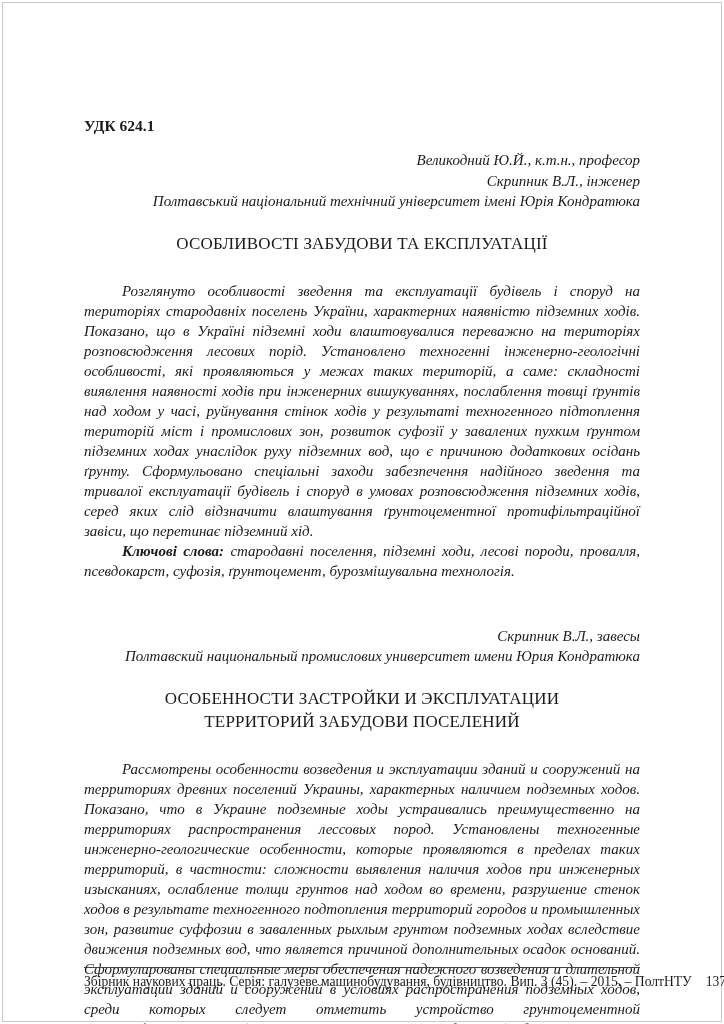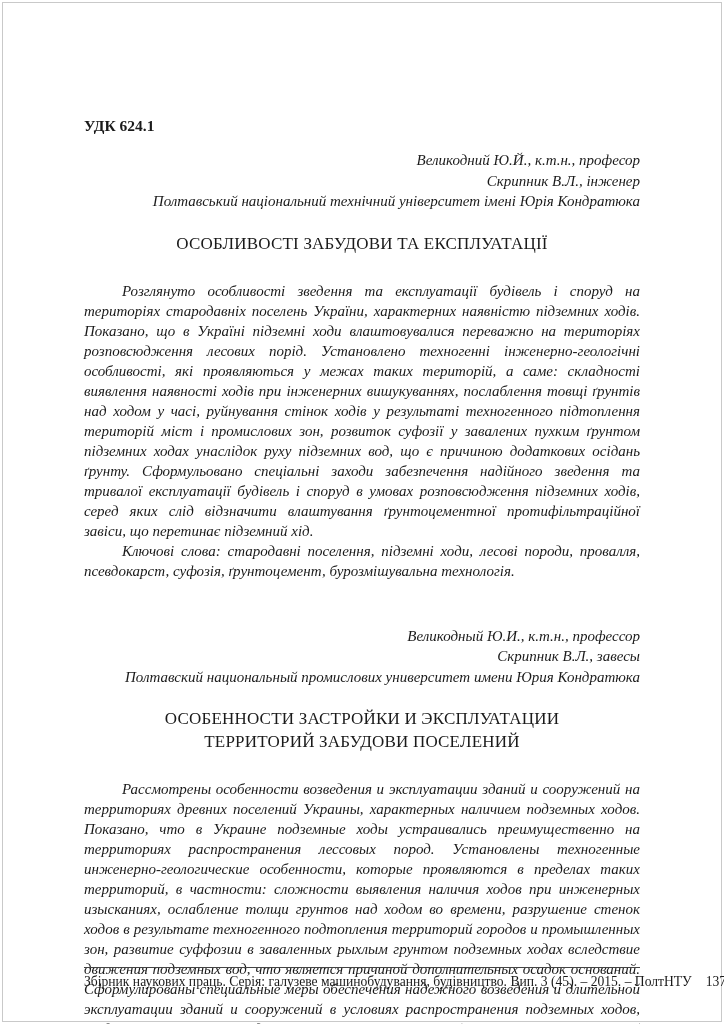--- a/index.html
+++ b/index.html
@@ -59,21 +59,21 @@
   }
   .keywords {
     margin: 0;
     font-style: italic;
     font-size: 15px;
     line-height: 20.6px;
     text-align: justify;
     text-indent: 38px;
   }
   .kw-label {
-    font-weight: normal;
+    font-weight: bold;
   }
   .section-ru {
     margin-top: 44px;
   }
   .page-footer {
     position: absolute;
     left: 84px;
     right: 84px;
     bottom: 34px;
     border-top: 1px solid #444;
@@ -109,21 +109,20 @@
 
     <h1 class="paper-title"><span>ОСОБЛИВОСТІ ЗАБУДОВИ ТА ЕКСПЛУАТАЦІЇ</span><br></h1>
 
     <p class="abstract">Розглянуто особливості зведення та експлуатації будівель і споруд на територіях стародавніх поселень України, характерних наявністю підземних ходів. Показано, що в Україні підземні ходи влаштовувалися переважно на територіях розповсюдження лесових порід. Установлено техногенні інженерно-геологічні особливості, які проявляються у межах таких територій, а саме: складності виявлення наявності ходів при інженерних вишукуваннях, послаблення товщі ґрунтів над ходом у часі, руйнування стінок ходів у результаті техногенного підтоплення територій міст і промислових зон, розвиток суфозії у завалених пухким ґрунтом підземних ходах унаслідок руху підземних вод, що є причиною додаткових осідань ґрунту. Сформульовано спеціальні заходи забезпечення надійного зведення та тривалої експлуатації будівель і споруд в умовах розповсюдження підземних ходів, серед яких слід відзначити влаштування ґрунтоцементної протифільтраційної завіси, що перетинає підземний хід.</p>
 
     <p class="keywords"><span class="kw-label">Ключові слова:</span> <span>стародавні поселення, підземні ходи, лесові породи, провалля, псевдокарст, суфозія, ґрунтоцемент, бурозмішувальна технологія.</span></p>
   </section>
 
   <section class="section-ru">
     <div class="authors">
-      <div>Великодный Ю.И., к.т.н., профессор</div>
       <div>Скрипник В.Л., завесы</div>
       <div>Полтавский национальный промислових университет имени Юрия Кондратюка</div>
     </div>
 
     <h1 class="paper-title"><span>ОСОБЕННОСТИ ЗАСТРОЙКИ И ЭКСПЛУАТАЦИИ</span><br><span>ТЕРРИТОРИЙ ЗАБУДОВИ ПОСЕЛЕНИЙ</span></h1>
 
     <p class="abstract">Рассмотрены особенности возведения и эксплуатации зданий и сооружений на территориях древних поселений Украины, характерных наличием подземных ходов. Показано, что в Украине подземные ходы устраивались преимущественно на территориях распространения лессовых пород. Установлены техногенные инженерно-геологические особенности, которые проявляются в пределах таких территорий, в частности: сложности выявления наличия ходов при инженерных изысканиях, ослабление толщи грунтов над ходом во времени, разрушение стенок ходов в результате техногенного подтопления территорий городов и промышленных зон, развитие суффозии в заваленных рыхлым грунтом подземных ходах вследствие движения подземных вод, что является причиной дополнительных осадок оснований. Сформулированы специальные меры обеспечения надежного возведения и длительной эксплуатации зданий и сооружений в условиях распространения подземных ходов, среди которых следует отметить устройство грунтоцементной противофильтрационной завесы, которая пересекает подземный ход.</p>
 
   </section>
 

